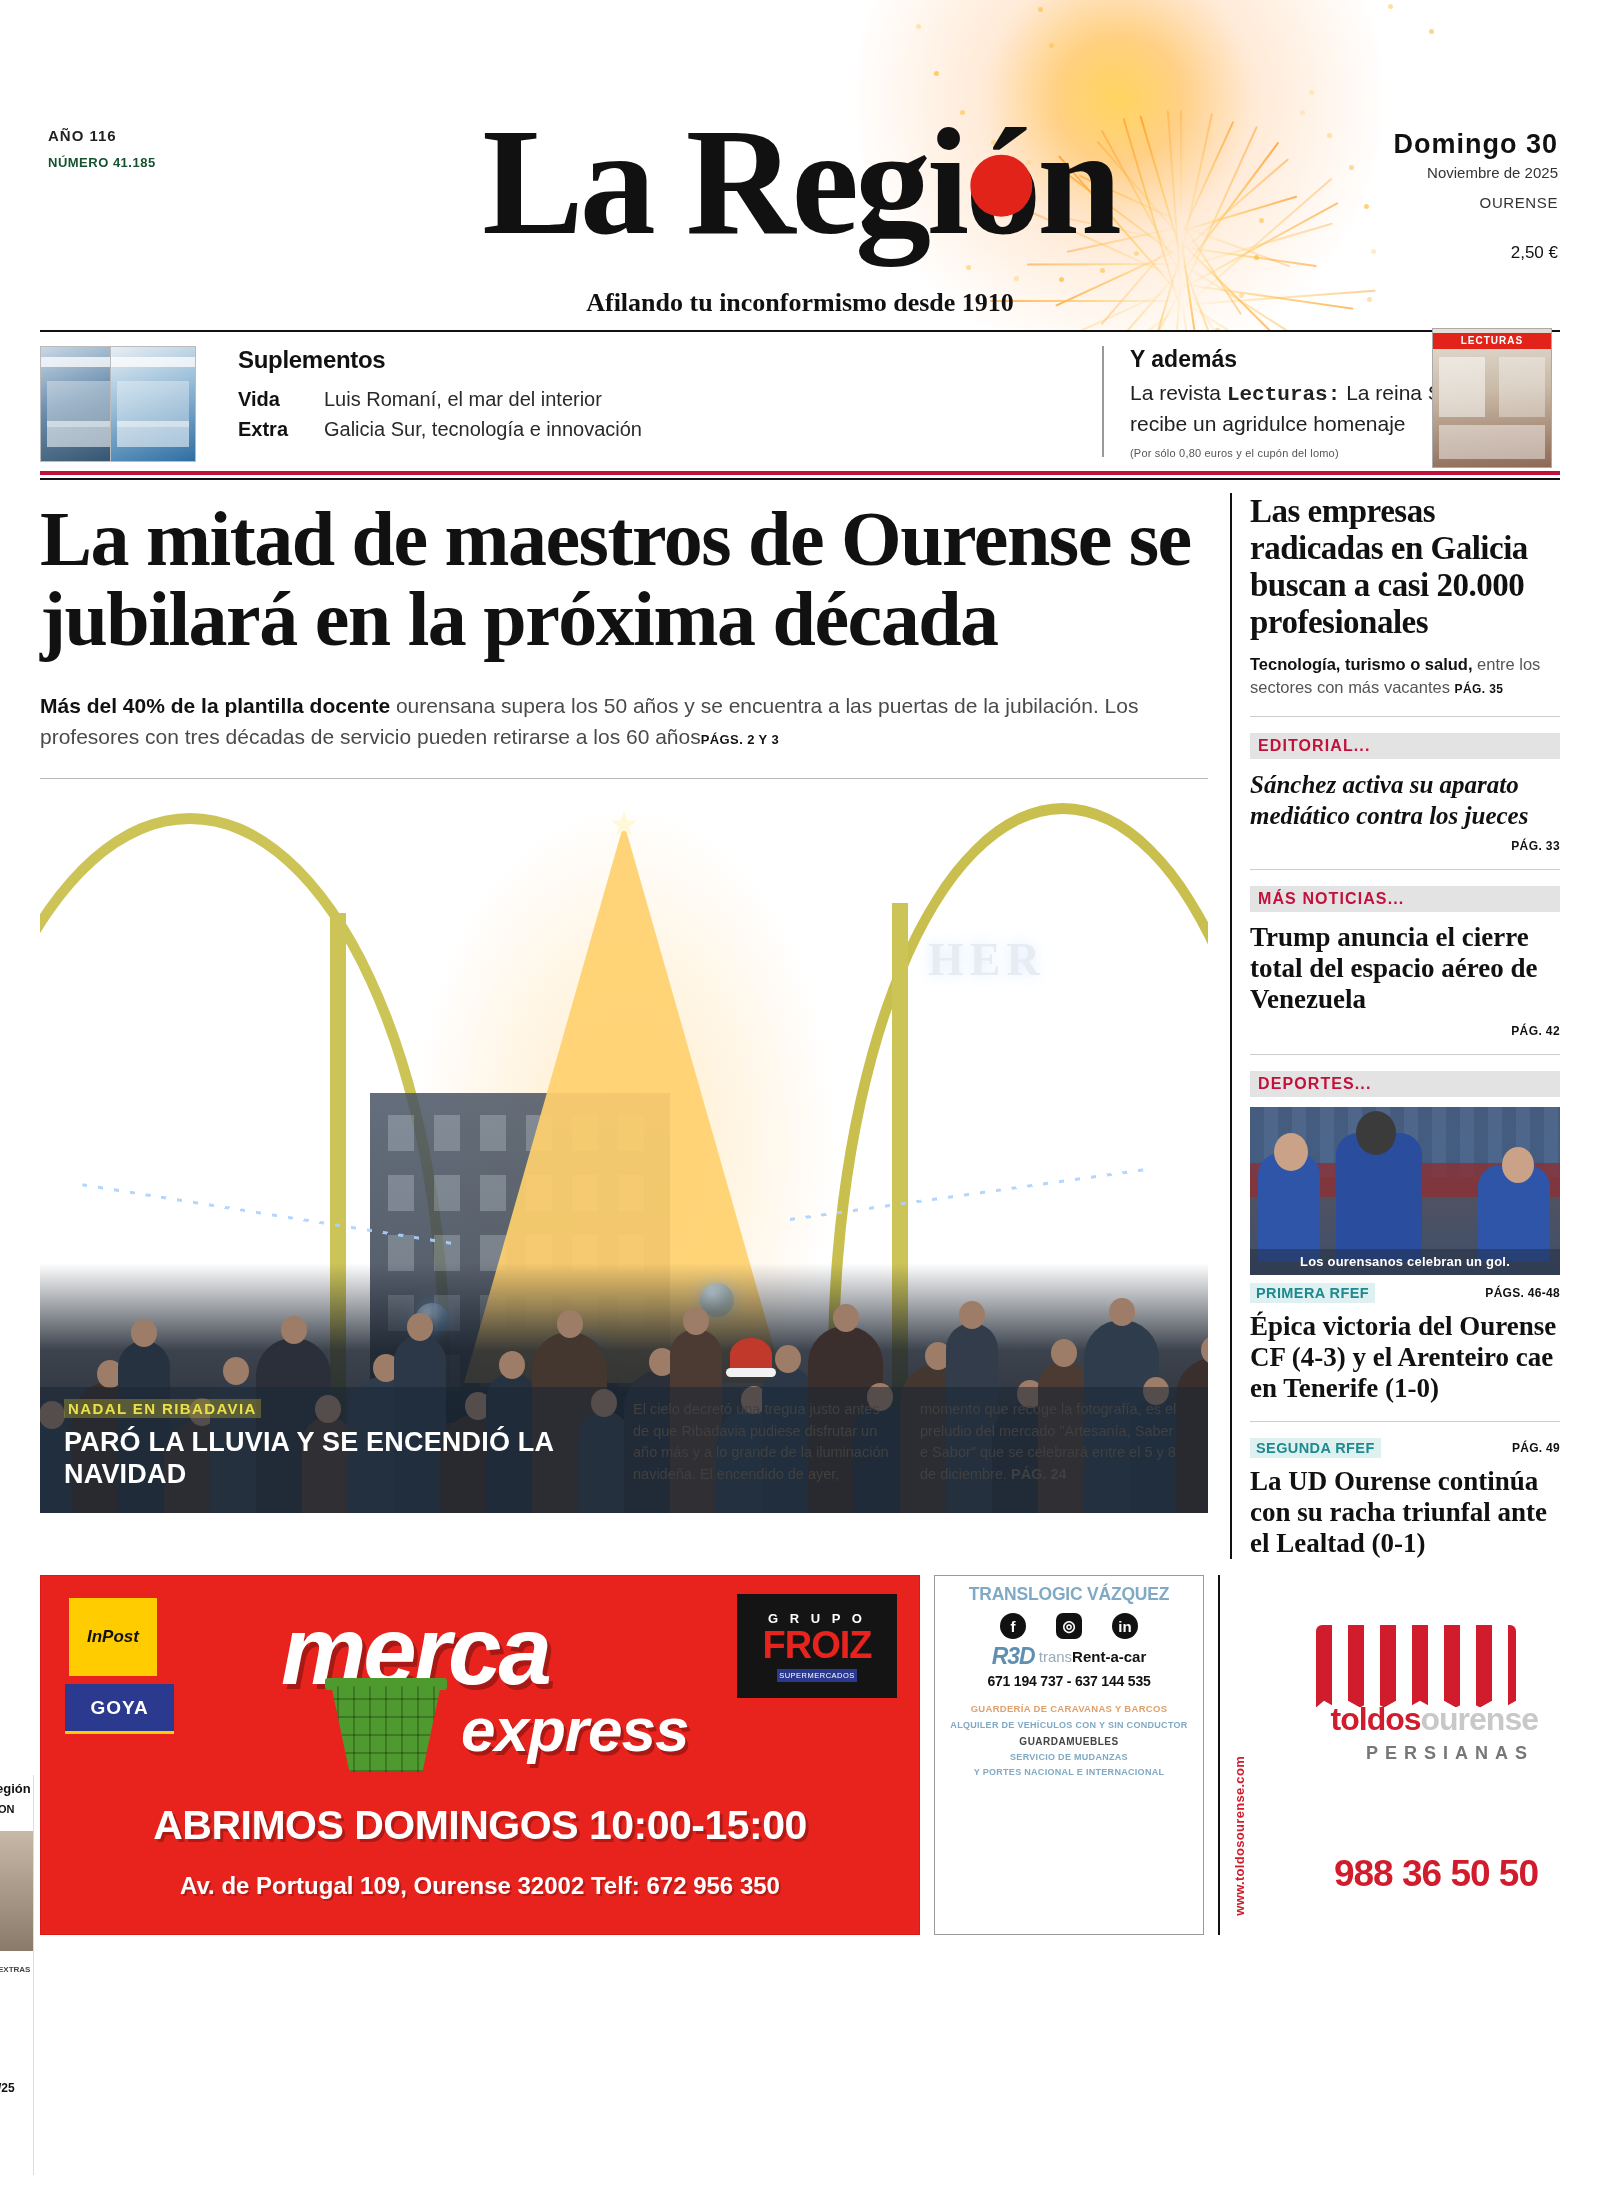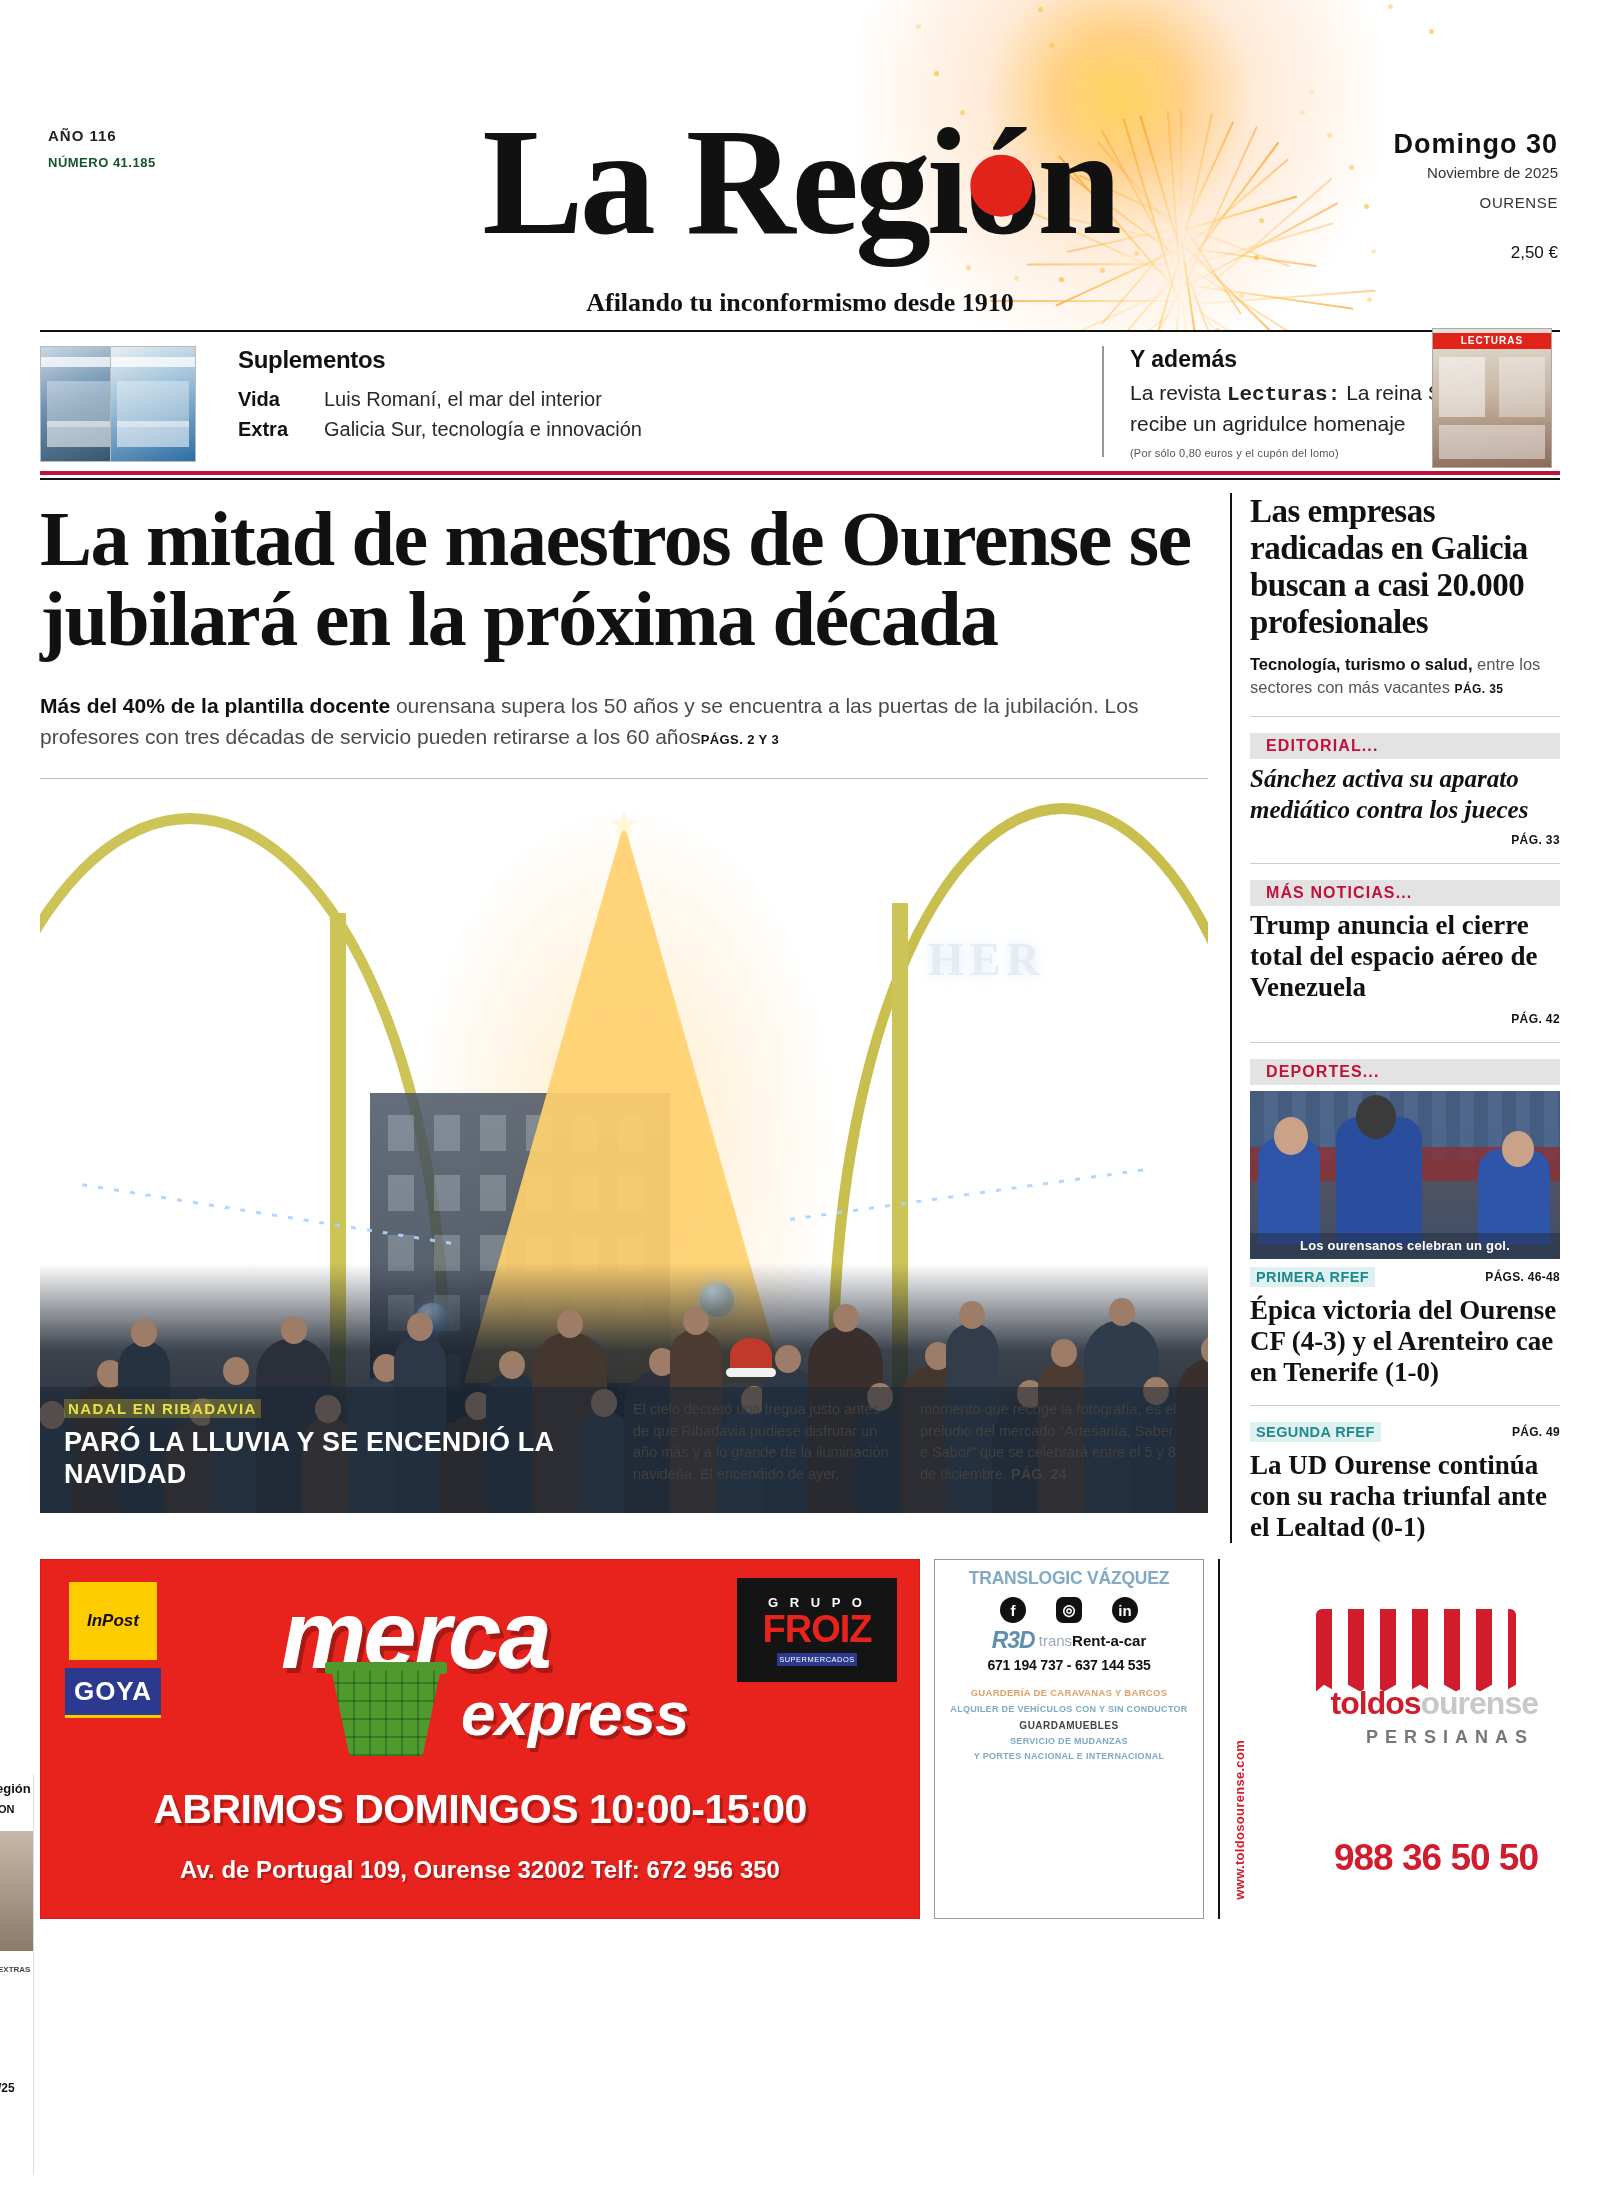--- a/index.html
+++ b/index.html
@@ -246,22 +246,22 @@
   
   .side-head {
     font-family: "Liberation Serif", serif;
     font-weight: 700; font-size: 33px; line-height: 1.12; letter-spacing:-.5px; color:#111;
   }
   .side-sub { font-size: 16.5px; line-height: 1.42; color:#555; margin-top: 12px; }
   .side-sub b { color:#111; font-weight:700; }
   .pagref { font-size: 12px; font-weight: 700; letter-spacing:.4px; color:#111; }
   .side-rule { border-top: 1px solid #ccc; margin: 16px 0; }
   .tagbar {
-    background: #e3e3e3; padding: 4px 16px; font-size: 16px; font-weight: 700;
-    color: #c2103a; letter-spacing: 1.1px; margin-bottom: 4px;
+    background: #e3e3e3; padding: 4px 8px; font-size: 16px; font-weight: 700;
+    color: #c2103a; letter-spacing: 1.1px; margin-bottom: 10px;
   }
   .edit-head {
     font-family: "Liberation Serif", serif; font-style: italic; font-weight: 700;
     font-size: 25px; line-height: 1.24; color:#111;
   }
   .right-pag { text-align:right; font-size: 12px; font-weight:700; margin-top: 8px; letter-spacing:.4px;}
   .side-news {
     font-family: "Liberation Serif", serif; font-weight:700; font-size: 27px; line-height: 1.16; color:#111;
   }
   .sport-photo {
@@ -285,22 +285,22 @@
   
   .ads {
     display: flex; margin: 16px 40px 0 40px; gap: 14px; align-items: stretch;
   }
   .ad-merca {
     width: 880px; height: 360px; background:#e8231d; position: relative; color:#fff; overflow:hidden;
     border: 1px solid #d81b16;
   }
   .inpost { position:absolute; left: 28px; top: 22px; width: 88px; height: 78px; background:#ffcc00;
     display:flex; align-items:center; justify-content:center; color:#111; font-weight:700; font-size: 17px; font-style:italic;}
-  .goya { position:absolute; left: 24px; top: 108px; width: 96px; height: 50px; background:#2b3a8f;
-    display:flex; align-items:center; justify-content:center; color:#fff; font-weight:700; font-size: 26px; letter-spacing:1px;
+  .goya { position:absolute; left: 24px; top: 108px; width: 109px; height: 50px; background:#2b3a8f;
+    display:flex; align-items:center; justify-content:center; color:#fff; font-weight:700; font-size: 19px; letter-spacing:1px;
     border-bottom: 3px solid #ffcc00;}
   .merca-word {
     position:absolute; left: 240px; top: 20px; font-size: 96px; font-weight: 800; font-style: italic;
     letter-spacing:-3px; color:#fff; text-shadow: 4px 5px 0 rgba(0,0,0,.28);
   }
   .express-word {
     position:absolute; left: 420px; top: 118px; font-size: 62px; font-weight: 800; font-style: italic;
     color:#fff; text-shadow: 3px 4px 0 rgba(0,0,0,.28); letter-spacing:-1px;
   }
   .basket { position:absolute; left: 280px; top: 110px; width: 130px; height: 86px; }

